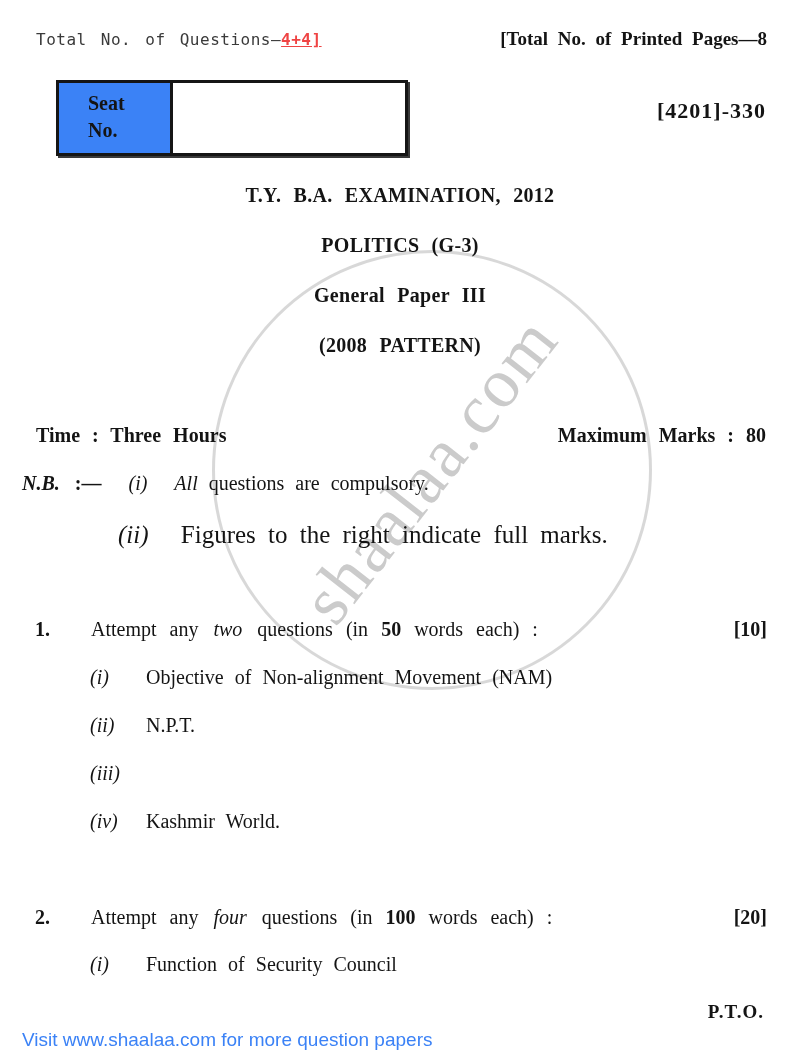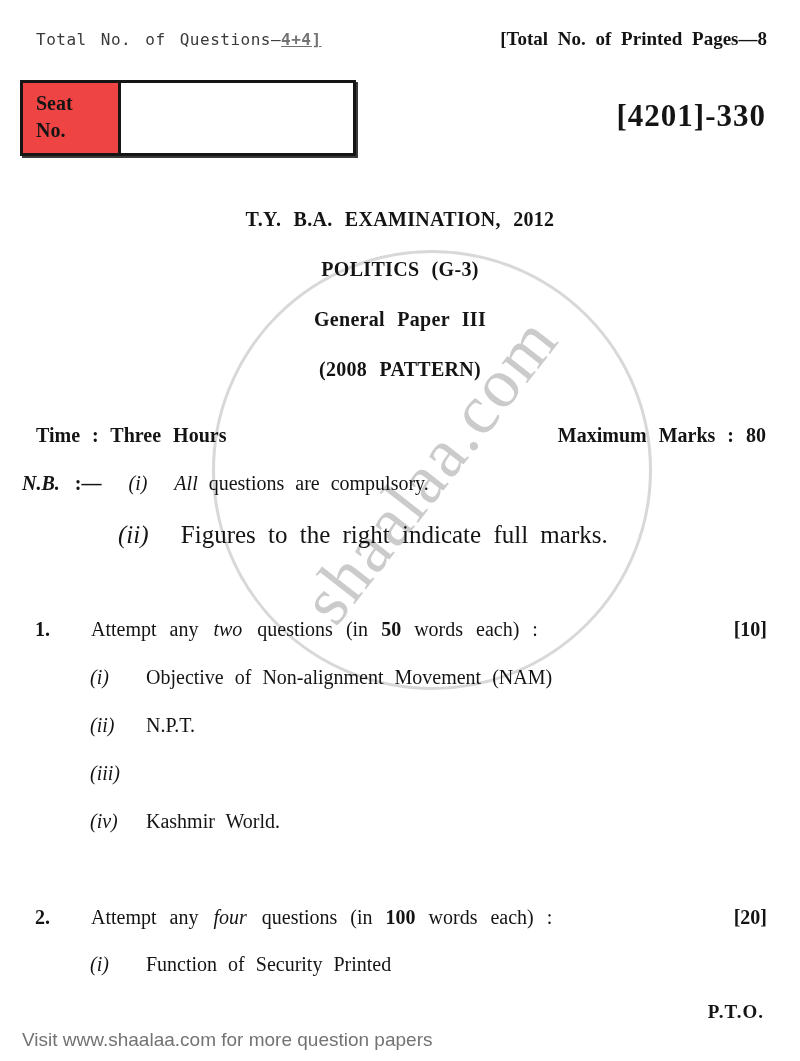--- a/index.html
+++ b/index.html
@@ -23,43 +23,43 @@
   
   .content { position:absolute; inset:0; z-index:1; }
   .top-line {
     position:absolute; top:28px; left:36px; right:33px;
     display:flex; justify-content:space-between; align-items:baseline;
   }
   .top-left {
     font-family:"DejaVu Sans Mono", monospace; font-size:16px; color:#3a3a3a;
     letter-spacing:0.5px; word-spacing:4px;
   }
-  .top-left b { color:#737373;text-decoration:underline; }
+  .top-left b { color:#ef4444;text-decoration:underline; }
   .top-right { font-weight:bold; font-size:19px; word-spacing:5px; }
 
   .seat-box {
-    position:absolute; top:80px; left:20px; width:330px; height:70px;
-    border:3px solid #151515; box-shadow:2px 2px 0 #3a3a3a; display:flex; background:#ef4444;
+    position:absolute; top:80px; left:56px; width:330px; height:70px;
+    border:3px solid #151515; box-shadow:2px 2px 0 #3a3a3a; display:flex; background:#3b82f6;padding-left:16px;
   }
   .seat-label {
     width:82px; border-right:3px solid #151515; padding:7px 0 0 13px;
     font-weight:bold; font-size:20px; line-height:27px;
   }
   .seat-field { flex:1; background:#fff; }
 
   .paper-code {
     position:absolute; top:98px; right:34px;
-    font-size:31px; font-weight:bold; letter-spacing:1px;
+    font-size:22px; font-weight:bold; letter-spacing:1px;
   }
 
   .titles {
     position:absolute; top:184px; left:0; right:0; text-align:center;
     font-weight:bold; font-size:20px;
   }
-  .titles .t { margin-bottom:27px; word-spacing:7px; letter-spacing:0.3px;margin-top:24px; }
+  .titles .t { margin-bottom:27px; word-spacing:7px; letter-spacing:0.3px; }
 
   .info-line {
     position:absolute; top:424px; left:36px; right:34px;
     display:flex; justify-content:space-between;
     font-weight:bold; font-size:20px; word-spacing:7px;
   }
 
   .nb1 { position:absolute; top:472px; left:22px; font-size:20px; word-spacing:6px;text-align:center; }
   .nb-label { font-weight:bold; font-style:italic; }
   .nb-sep { font-weight:bold; margin:0 16px 0 4px; }
@@ -79,21 +79,21 @@
 
   .item-row { position:absolute; left:90px; display:flex; font-size:20px; }
   .item-num { font-style:italic; width:56px; flex:none; }
   .item-text { word-spacing:6px; }
   .i-q1-0 { top:666px; } .i-q1-1 { top:714px; } .i-q1-2 { top:762px; } .i-q1-3 { top:810px; }
   .i-q2-0 { top:953px; }
 
   .pto { position:absolute; top:1001px; right:36px; font-weight:bold; font-size:19px; letter-spacing:1px; }
   .site-note {
     position:absolute; top:1029px; left:22px;
-    font-family:"Liberation Sans", sans-serif; font-size:19px; color:#737373;
+    font-family:"Liberation Sans", sans-serif; font-size:19px; color:#3b82f6;
   }
 </style>
 </head>
 <body>
 
 <div class="page">
 
   <div class="watermark">
     <div class="wm-circle"></div>
     <div class="wm-text">shaalaa.com</div>
@@ -163,20 +163,20 @@
     </div>
 
     <div class="q-row q2">
       <span class="q-num">2.</span>
       <span class="q-text"><span>Attempt any</span> <i>four</i> <span>questions (in</span> <b>100</b> <span>words each) :</span></span>
       <span class="q-marks">[20]</span>
     </div>
 
     <div class="item-row i-q2-0">
       <span class="item-num">(i)</span>
-      <span class="item-text">Function of Security Printed</span>
+      <span class="item-text">Function of Security Council</span>
     </div>
 
     <div class="pto">P.T.O.</div>
     <div class="site-note">Visit www.shaalaa.com for more question papers</div>
 
   </div>
 </div>
 
 </body></html>

